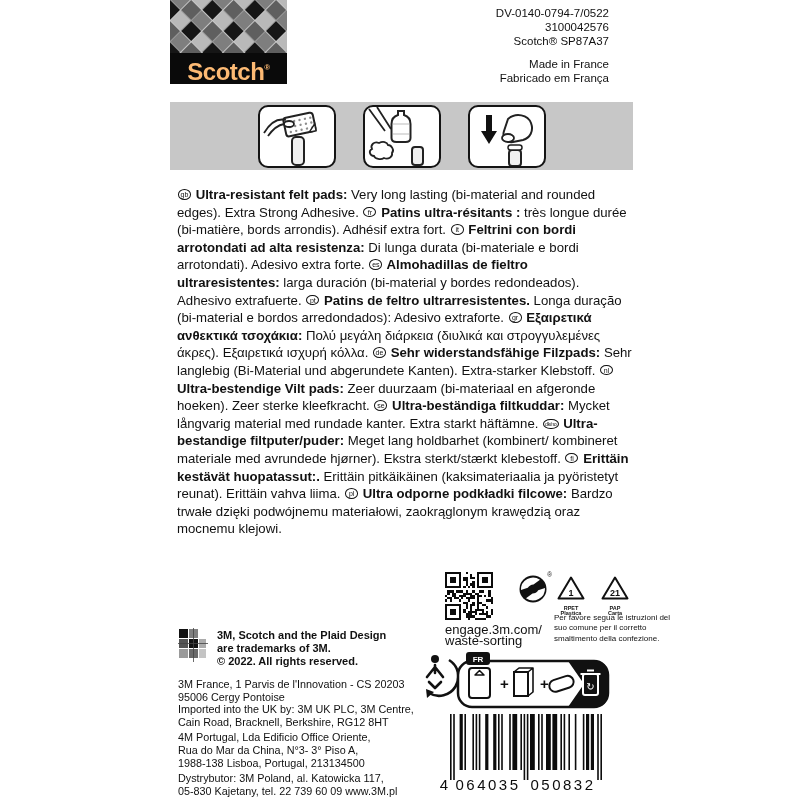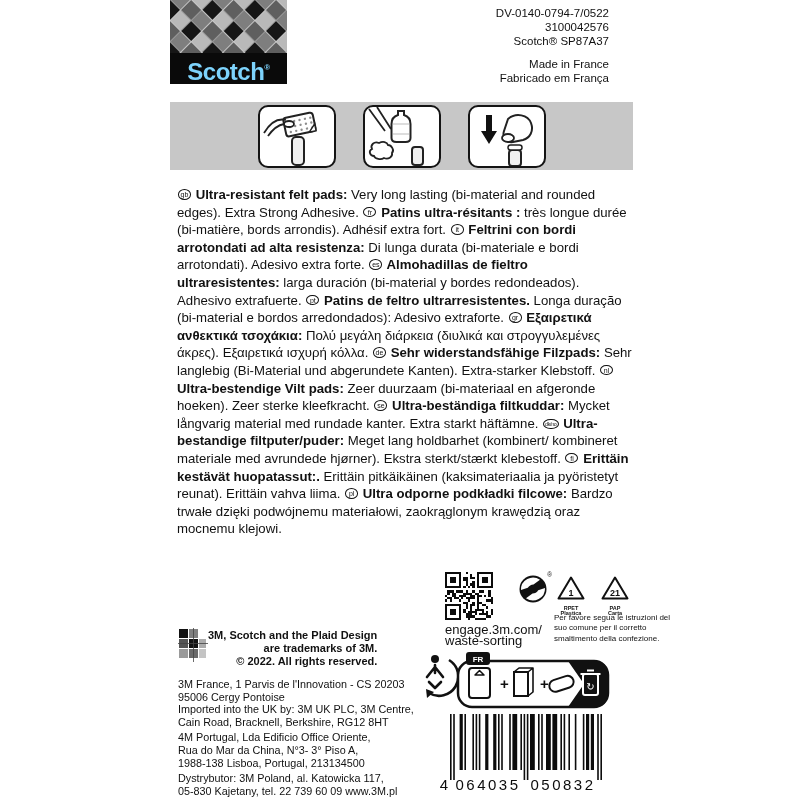--- a/index.html
+++ b/index.html
@@ -1,21 +1,21 @@
 <!DOCTYPE html>
 <html><head>
 <meta charset="utf-8">
 <style>
   html,body{margin:0;padding:0;background:#fff;}
   body{width:800px;height:800px;position:relative;font-family:"Liberation Sans",sans-serif;color:#111;}
   .abs{position:absolute;}
 
   
   .logo{left:170px;top:0;width:117px;}
-  .logo-band{height:31px;background:#0a0a0a;color:#7dd3fc;text-align:center;font-weight:bold;
+  .logo-band{height:31px;background:#0a0a0a;color:#fdba74;text-align:center;font-weight:bold;
              font-size:24px;line-height:30px;letter-spacing:-0.5px;}
   .logo-band sup{font-size:8px;vertical-align:10px;}
 
   
   .codes{left:376px;top:6px;width:233px;text-align:right;font-size:11.5px;line-height:14px;}
   .codes .origin{margin-top:9px;}
 
   
   .steps-band{left:170px;top:102px;width:463px;height:68px;background:#c7c7c7;
               display:flex;justify-content:center;align-items:center;gap:27px;}
@@ -25,21 +25,21 @@
   
   .description{left:177px;top:186px;width:457px;font-size:13.2px;line-height:17.6px;text-align:left;}
   .description b{font-weight:bold;}
   .lang-badge{display:inline-block;border:1.1px solid #111;border-radius:50%;
               font-size:7px;line-height:9.5px;min-width:13px;height:10.5px;text-align:center;
               vertical-align:2px;margin:0 1px 0 1px;padding:0 1px;box-sizing:border-box;}
   .lang-badge.wide{font-size:5.3px;letter-spacing:-0.3px;}
 
   
   .footer-left{left:178px;top:628px;width:258px;}
-  .tm-row{display:flex;align-items:flex-start;text-align:right;}
+  .tm-row{display:flex;gap:9px;align-items:flex-start;}
   .tm-text{font-weight:bold;font-size:11px;line-height:13px;padding-top:1px;}
   .addresses{margin-top:10px;font-size:10.8px;line-height:12.6px;}
   .addr-group{margin-top:3px;}
   .addr-group:first-child{margin-top:8px;}
 
   
   .footer-right{left:420px;top:568px;width:215px;height:230px;}
   .qr{left:25px;top:4px;width:48px;height:48px;}
   .qr svg{width:48px;height:48px;display:block;}
   .qr-caption{left:25px;top:56px;font-size:13px;line-height:11px;}

